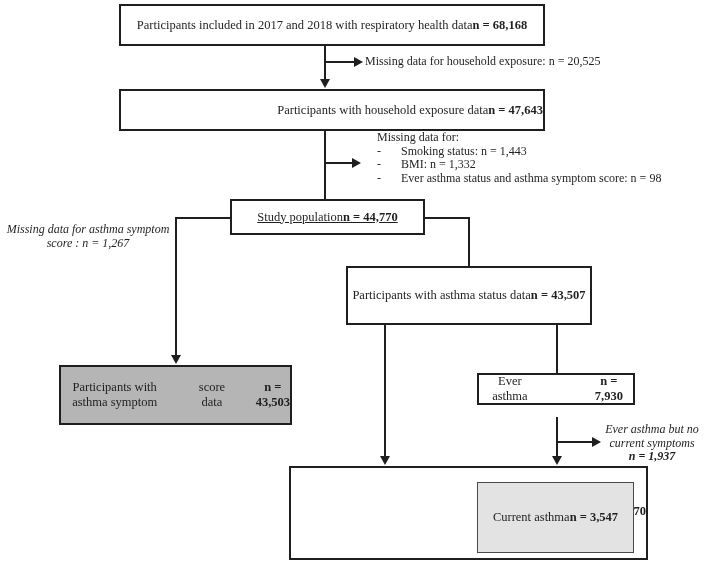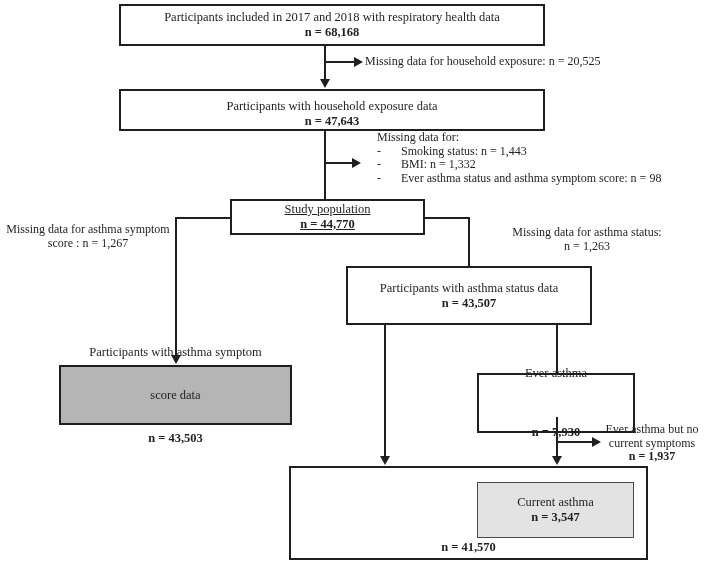--- a/index.html
+++ b/index.html
@@ -7,31 +7,31 @@
     --gray-fill:#b5b5b5;
     --light-gray-fill:#e3e3e3;
   }
   html,body{margin:0;padding:0;background:#ffffff;}
   .canvas{
     position:relative;width:709px;height:564px;background:#ffffff;overflow:hidden;
     font-family:"Liberation Serif","DejaVu Serif",serif;color:var(--ink);
   }
   .box{
     position:absolute;border:2px solid var(--ink);background:#ffffff;
-    display:flex;flex-direction:column;justify-content:center;align-items:center;
+    display:flex;justify-content:center;align-items:center;
     text-align:center;font-size:12.5px;line-height:15px;box-sizing:border-box;
   }
   .box.graydark{background:var(--gray-fill);}
   .box.graylight{background:var(--light-gray-fill);border:1.6px solid #4a4a4a;}
   .n{font-weight:700;}
   .l{position:absolute;background:var(--ink);}
   .ah-down{position:absolute;width:0;height:0;border-left:5px solid transparent;border-right:5px solid transparent;border-top:9px solid var(--ink);}
   .ah-right{position:absolute;width:0;height:0;border-top:5px solid transparent;border-bottom:5px solid transparent;border-left:9px solid var(--ink);}
   .ann{position:absolute;font-size:12px;line-height:13.5px;}
-  .ann.center{text-align:center;}
+  .ann.center{text-align:center;font-style:italic;}
   .mrow{display:flex;}
   .dash{width:24px;flex:0 0 24px;}
 </style>
 </head>
 <body>
 
 <div class="canvas">
 
   <div class="box" style="left:119px;top:4px;width:426px;height:42px;">
     <div>Participants included in 2017 and 2018 with respiratory health data</div>
@@ -76,56 +76,52 @@
   <div class="l" style="left:176px;top:217px;width:54px;height:2px;"></div>
   <div class="l" style="left:175px;top:217px;width:2px;height:138px;"></div>
   <div class="ah-down" style="left:171px;top:355px;"></div>
   <div class="ann center" style="left:2px;top:223px;width:172px;">
     <div>Missing data for asthma symptom</div>
     <div>score : n = 1,267</div>
   </div>
 
   <div class="l" style="left:425px;top:217px;width:45px;height:2px;"></div>
   <div class="l" style="left:468px;top:217px;width:2px;height:49px;"></div>
-  <div class="ann center" style="left:478px;top:226px;width:218px;">
-    <div>Missing data for asthma status:</div>
-    <div>n = 1,263</div>
-  </div>
 
   <div class="box" style="left:346px;top:266px;width:246px;height:59px;align-items:center;">
     <div>Participants with asthma status data</div>
     <div class="n">n = 43,507</div>
   </div>
 
   <div class="box graydark" style="left:59px;top:365px;width:233px;height:60px;gap:28px;">
     <div>Participants with asthma symptom</div>
     <div>score data</div>
     <div class="n">n = 43,503</div>
   </div>
 
   <div class="l" style="left:384px;top:325px;width:2px;height:131px;"></div>
   <div class="ah-down" style="left:380px;top:456px;"></div>
   <div class="l" style="left:556px;top:325px;width:2px;height:48px;"></div>
 
-  <div class="box" style="left:477px;top:373px;width:158px;height:60px;gap:44px;">
+  <div class="box" style="left:477px;top:373px;width:158px;height:32px;gap:44px;">
     <div>Ever asthma</div>
     <div class="n">n = 7,930</div>
   </div>
 
   <div class="l" style="left:556px;top:417px;width:2px;height:39px;"></div>
   <div class="ah-down" style="left:552px;top:456px;"></div>
   <div class="l" style="left:558px;top:441px;width:34px;height:2px;"></div>
   <div class="ah-right" style="left:592px;top:437px;"></div>
   <div class="ann center" style="left:597px;top:423px;width:110px;">
     <div>Ever asthma but no</div>
     <div>current symptoms</div>
     <div class="n">n = 1,937</div>
   </div>
 
   <div class="box" style="left:289px;top:466px;width:359px;height:94px;justify-content:flex-end;padding-bottom:3px;">
     <div class="n">n = 41,570</div>
   </div>
-  <div class="box graylight" style="left:477px;top:482px;width:157px;height:56px;">
+  <div class="box graylight" style="left:477px;top:482px;width:157px;height:71px;">
     <div>Current asthma</div>
     <div class="n">n = 3,547</div>
   </div>
 
 </div>
 
 </body></html>

